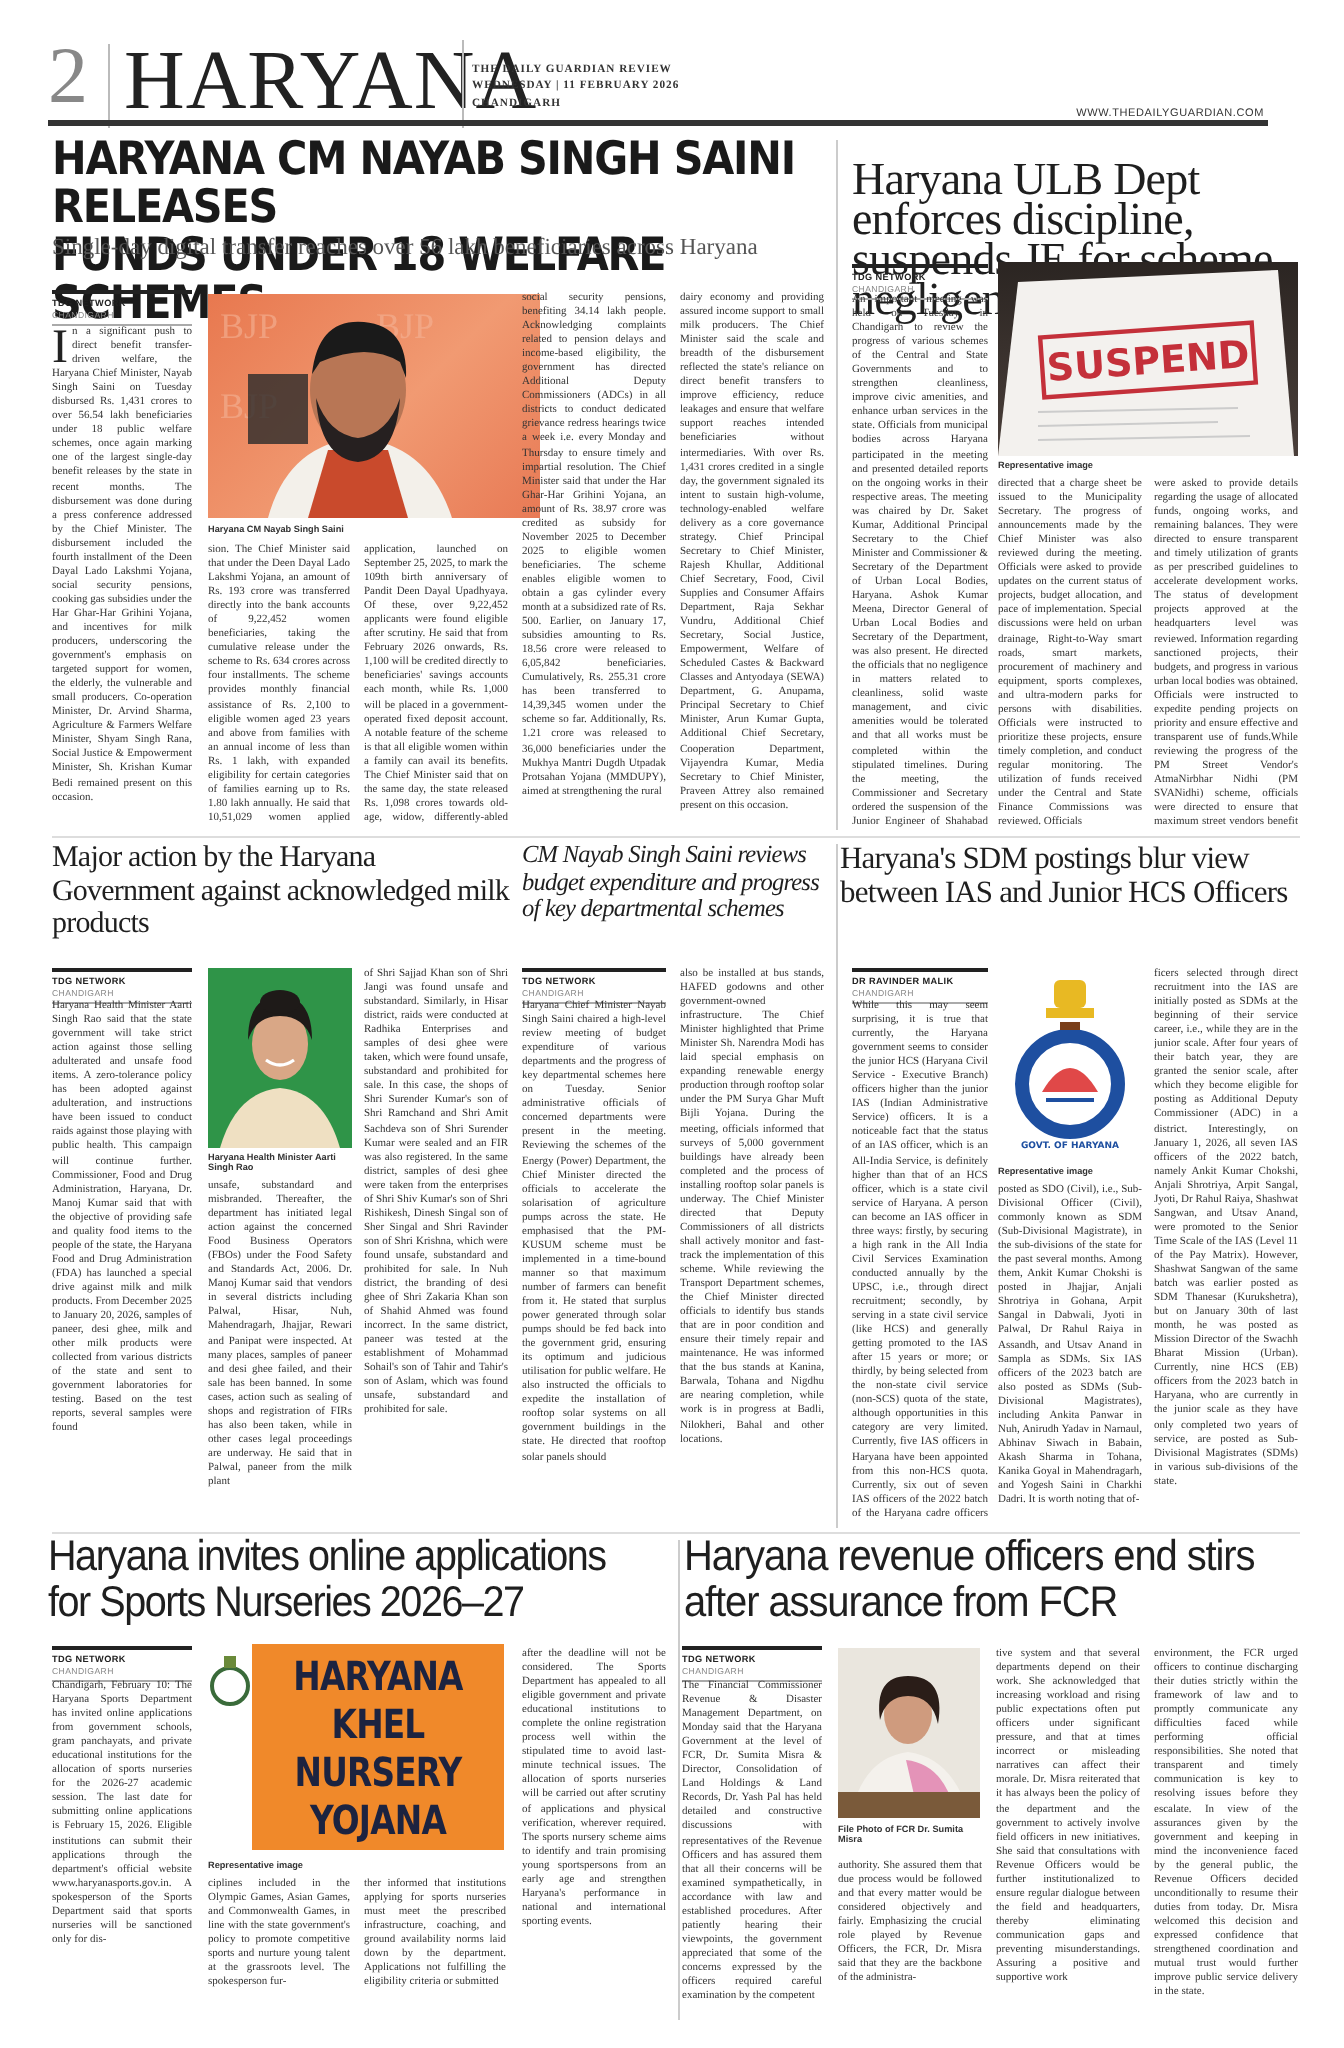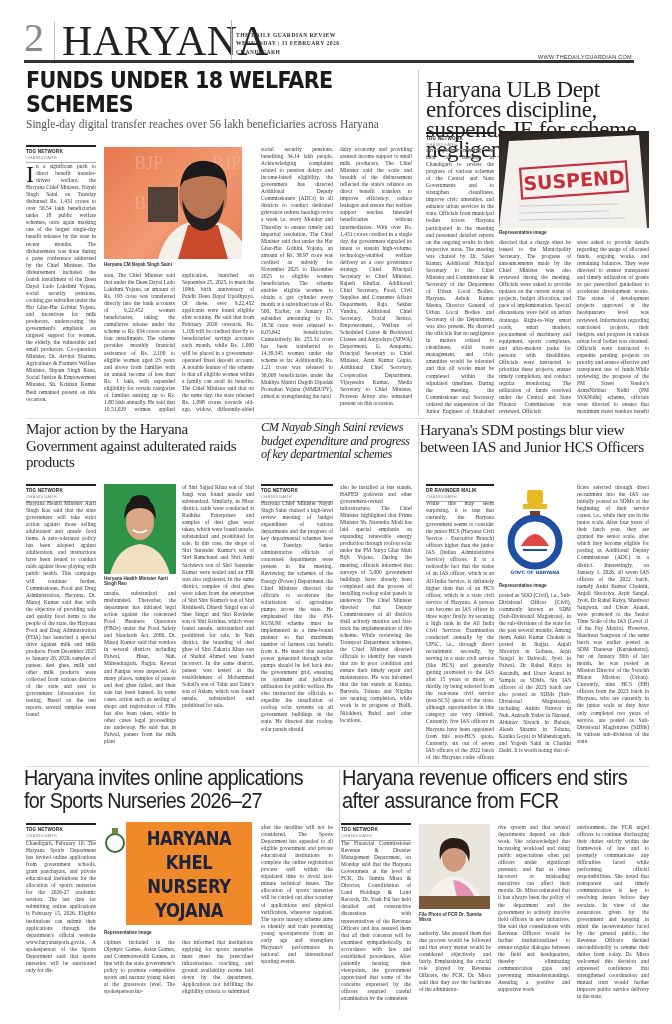--- a/index.html
+++ b/index.html
@@ -44,33 +44,34 @@
 <div class="abs mh-sep2"></div>
 <div class="abs mh-info">
   <div>THE DAILY GUARDIAN REVIEW</div>
   <div>WEDNESDAY | 11 FEBRUARY 2026</div>
   <div>CHANDIGARH</div>
 </div>
 <div class="abs mh-web">WWW.THEDAILYGUARDIAN.COM</div>
 <div class="abs mh-rule"></div>
 
 <div class="abs hl-sans" style="left:26px; top:68px; width:392px; font-size:23px; line-height:24px;">
+  <div>HARYANA CM NAYAB SINGH SAINI RELEASES</div>
   <div>FUNDS UNDER 18 WELFARE SCHEMES</div>
 </div>
 <div class="abs deck" style="left:26px; top:118px; width:400px; font-size:11.5px; white-space:nowrap;">Single-day digital transfer reaches over 56 lakh beneficiaries across Haryana</div>
 
 <div class="abs byline" style="left:26px; top:145px; width:70px;">
   <span>TDG NETWORK</span>
   <span class="place">CHANDIGARH</span>
 </div>
 <div class="abs col" style="left:26px; top:163px; width:70px; height:250px;">
   <span class="dropcap">I</span><span>n a significant push to direct benefit transfer-driven welfare, the Haryana Chief Minister, Nayab Singh Saini on Tuesday disbursed Rs. 1,431 crores to over 56.54 lakh beneficiaries under 18 public welfare schemes, once again marking one of the largest single-day benefit releases by the state in recent months. The disbursement was done during a press conference addressed by the Chief Minister. The disbursement included the fourth installment of the Deen Dayal Lado Lakshmi Yojana, social security pensions, cooking gas subsidies under the Har Ghar-Har Grihini Yojana, and incentives for milk producers, underscoring the government's emphasis on targeted support for women, the elderly, the vulnerable and small producers. Co-operation Minister, Dr. Arvind Sharma, Agriculture &amp; Farmers Welfare Minister, Shyam Singh Rana, Social Justice &amp; Empowerment Minister, Sh. Krishan Kumar Bedi remained present on this occasion.</span>
 </div>
 
-<div class="abs photo" style="left:104px; top:147px; width:138px; height:112px; background:linear-gradient(135deg,#e8784f 0%,#f19a72 55%,#e87a55 100%);padding-left:24px;">
+<div class="abs photo" style="left:104px; top:147px; width:166px; height:112px; background:linear-gradient(135deg,#e8784f 0%,#f19a72 55%,#e87a55 100%);">
   <svg width="150" height="112" viewBox="0 0 150 112">
     <text x="6" y="22" font-family="Liberation Serif" font-size="18" fill="#f4b396" opacity="0.6">BJP</text>
     <text x="84" y="22" font-family="Liberation Serif" font-size="18" fill="#f4b396" opacity="0.6">BJP</text>
     <text x="6" y="62" font-family="Liberation Serif" font-size="18" fill="#f4b396" opacity="0.6">BJP</text>
     <rect x="20" y="40" width="30" height="35" fill="#2a2a2a" opacity="0.8"></rect>
     <path d="M30 112 Q40 75 75 72 Q110 75 122 112 Z" fill="#f3f0ea"></path>
     <path d="M50 112 L60 78 L90 78 L100 112 Z" fill="#c94a2c"></path>
     <ellipse cx="75" cy="48" rx="24" ry="30" fill="#b87655"></ellipse>
     <path d="M52 40 Q55 12 78 14 Q100 16 99 42 L96 34 Q80 24 56 34 Z" fill="#1a1a1a"></path>
     <path d="M54 52 Q56 82 75 84 Q94 82 96 52 Q90 70 75 72 Q60 70 54 52 Z" fill="#262020"></path>
@@ -100,21 +101,21 @@
     <line x1="20" y1="82" x2="110" y2="80" stroke="#ccc" stroke-width="1"></line>
     <line x1="20" y1="89" x2="126" y2="87" stroke="#ccc" stroke-width="1"></line>
   </svg>
 </div>
 <div class="abs caption" style="left:499px; top:230px; width:150px;">Representative image</div>
 <div class="abs col" style="left:499px; top:239px; width:72px; height:176px;">directed that a charge sheet be issued to the Municipality Secretary. The progress of announcements made by the Chief Minister was also reviewed during the meeting. Officials were asked to provide updates on the current status of projects, budget allocation, and pace of implementation. Special discussions were held on urban drainage, Right-to-Way smart roads, smart markets, procurement of machinery and equipment, sports complexes, and ultra-modern parks for persons with disabilities. Officials were instructed to prioritize these projects, ensure timely completion, and conduct regular monitoring. The utilization of funds received under the Central and State Finance Commissions was reviewed. Officials</div>
 <div class="abs col" style="left:577px; top:239px; width:72px; height:176px;">were asked to provide details regarding the usage of allocated funds, ongoing works, and remaining balances. They were directed to ensure transparent and timely utilization of grants as per prescribed guidelines to accelerate development works. The status of development projects approved at the headquarters level was reviewed. Information regarding sanctioned projects, their budgets, and progress in various urban local bodies was obtained. Officials were instructed to expedite pending projects on priority and ensure effective and transparent use of funds.While reviewing the progress of the PM Street Vendor's AtmaNirbhar Nidhi (PM SVANidhi) scheme, officials were directed to ensure that maximum street vendors benefit from the scheme.</div>
 
 <div class="abs hsep" style="left:26px; top:418px; width:624px;"></div>
 
-<div class="abs hl-serif" style="left:26px; top:421px; width:232px; font-size:15px; line-height:16.5px;">Major action by the Haryana Government against adulterated raids products</div>
+<div class="abs hl-serif" style="left:26px; top:421px; width:232px; font-size:15px; line-height:16.5px;">Major action by the Haryana Government against acknowledged milk products</div>
 <div class="abs byline" style="left:26px; top:484px; width:70px;">
   <span>TDG NETWORK</span>
   <span class="place">CHANDIGARH</span>
 </div>
 <div class="abs col" style="left:26px; top:500px; width:70px; height:262px;">Haryana Health Minister Aarti Singh Rao said that the state government will take strict action against those selling adulterated and unsafe food items. A zero-tolerance policy has been adopted against adulteration, and instructions have been issued to conduct raids against those playing with public health. This campaign will continue further. Commissioner, Food and Drug Administration, Haryana, Dr. Manoj Kumar said that with the objective of providing safe and quality food items to the people of the state, the Haryana Food and Drug Administration (FDA) has launched a special drive against milk and milk products. From December 2025 to January 20, 2026, samples of paneer, desi ghee, milk and other milk products were collected from various districts of the state and sent to government laboratories for testing. Based on the test reports, several samples were found</div>
 
 <div class="abs photo" style="left:104px; top:484px; width:72px; height:90px; background:#2f9448;">
   <svg width="72" height="90" viewBox="0 0 72 90">
     <path d="M6 90 Q14 62 36 60 Q58 62 66 90 Z" fill="#efe0c2"></path>
     <ellipse cx="36" cy="38" rx="14" ry="18" fill="#d9a786"></ellipse>

